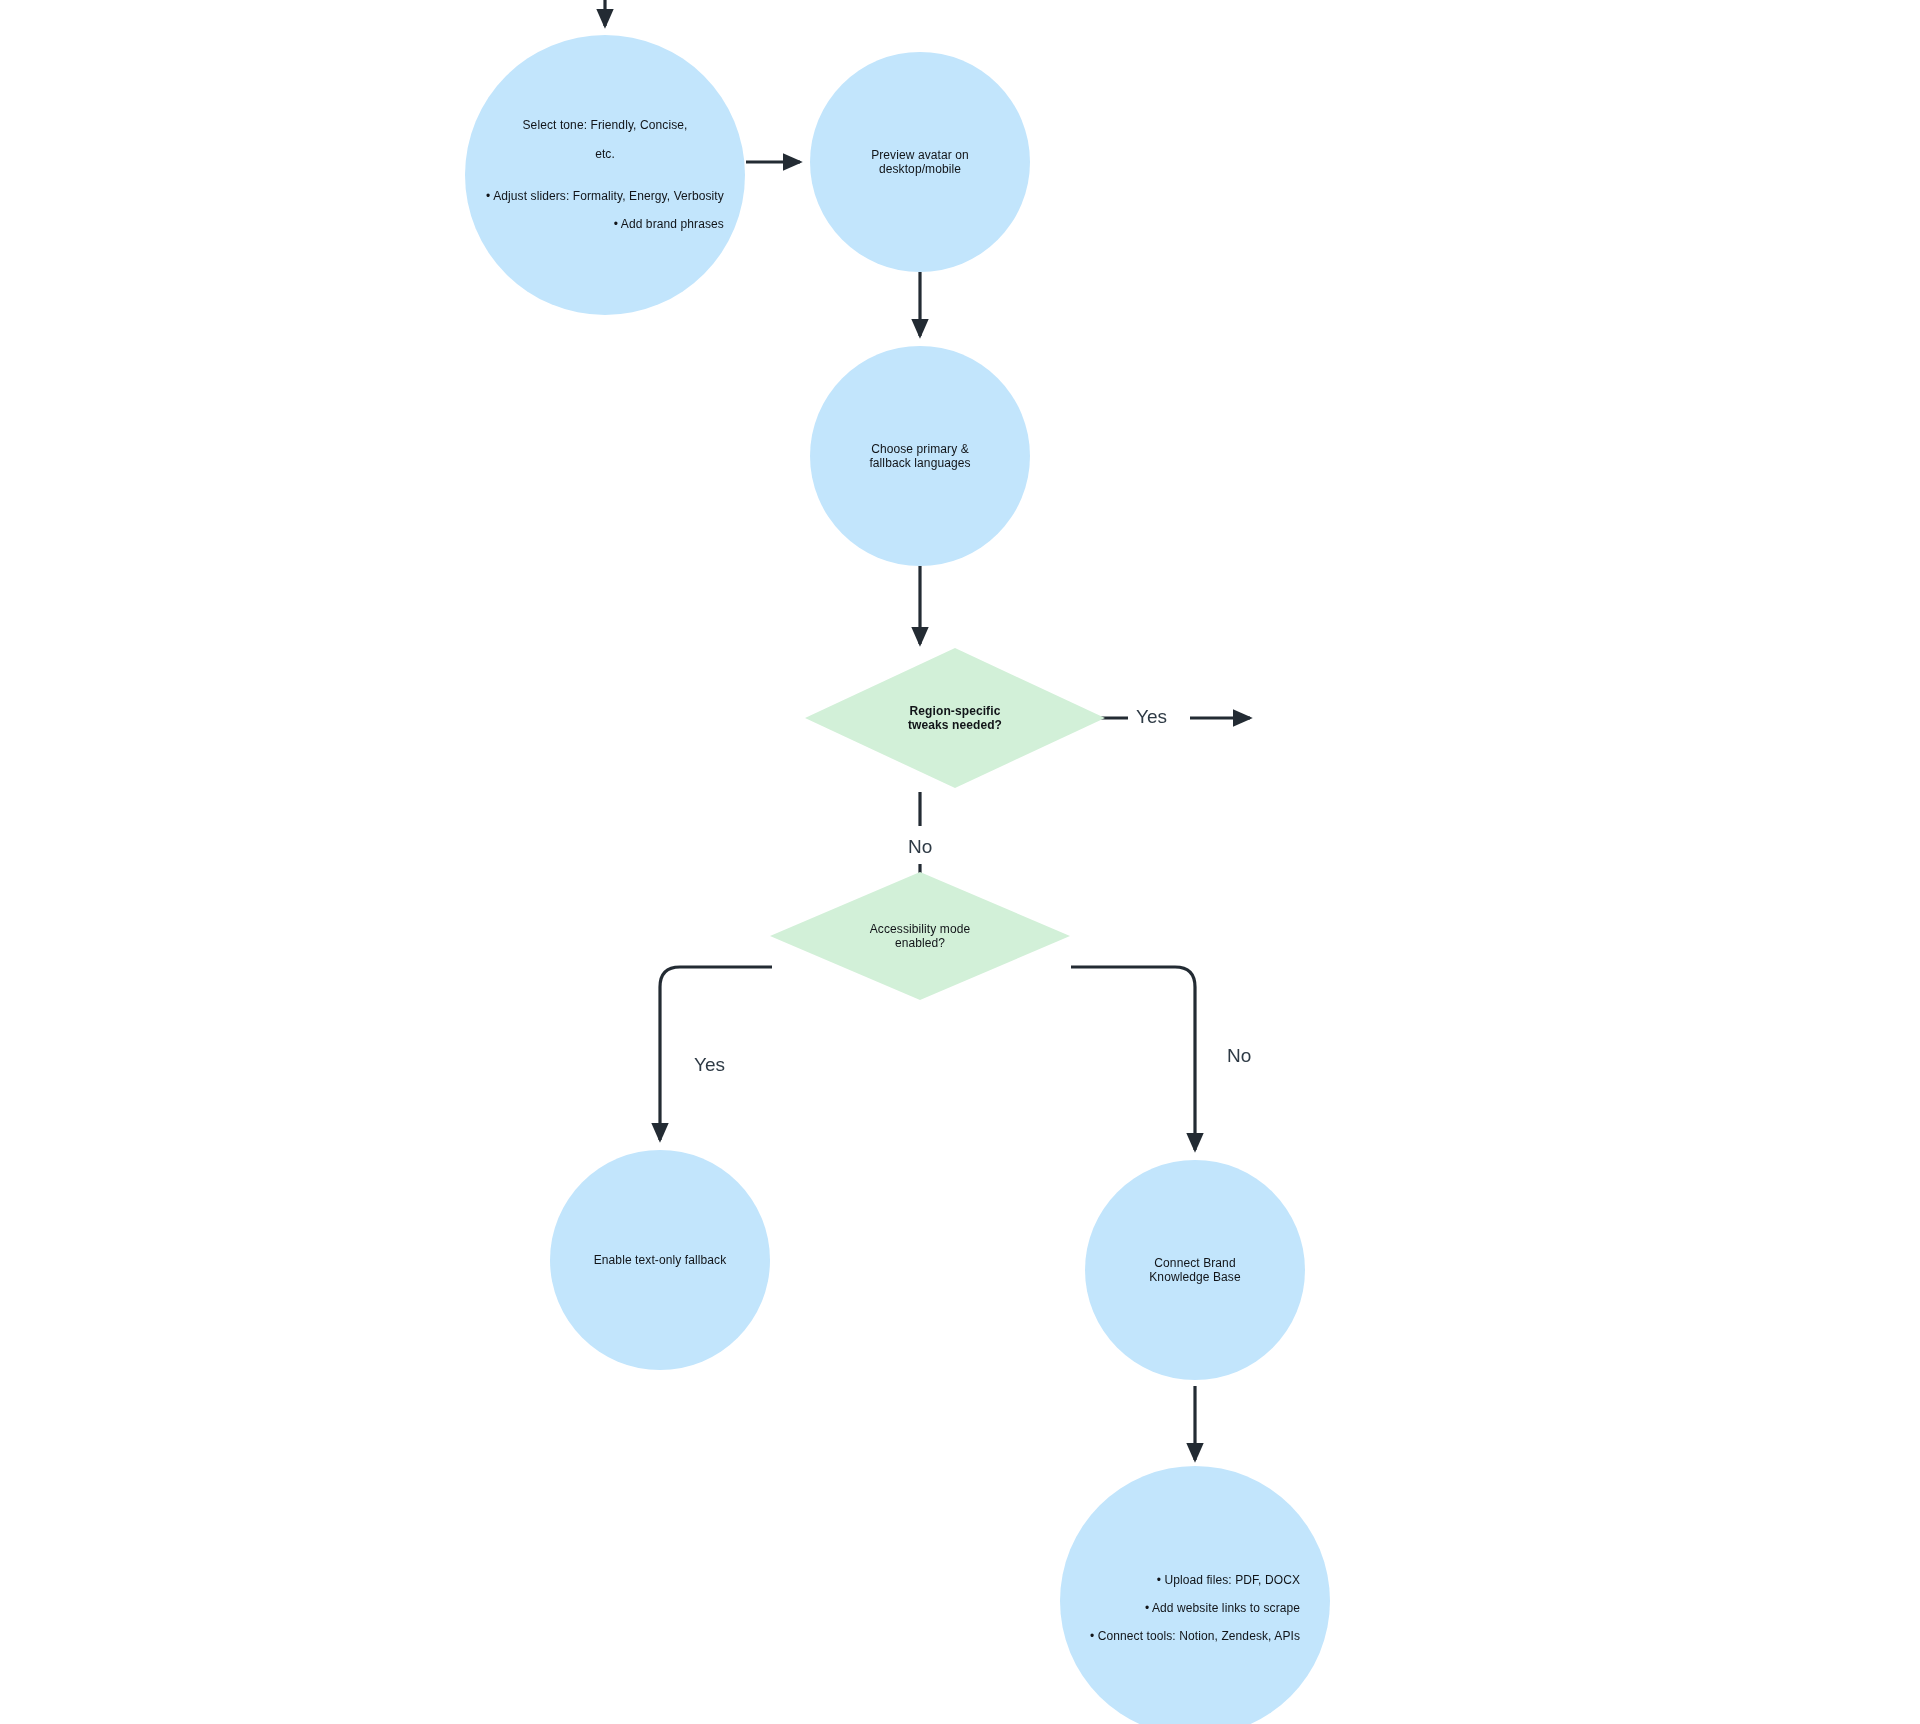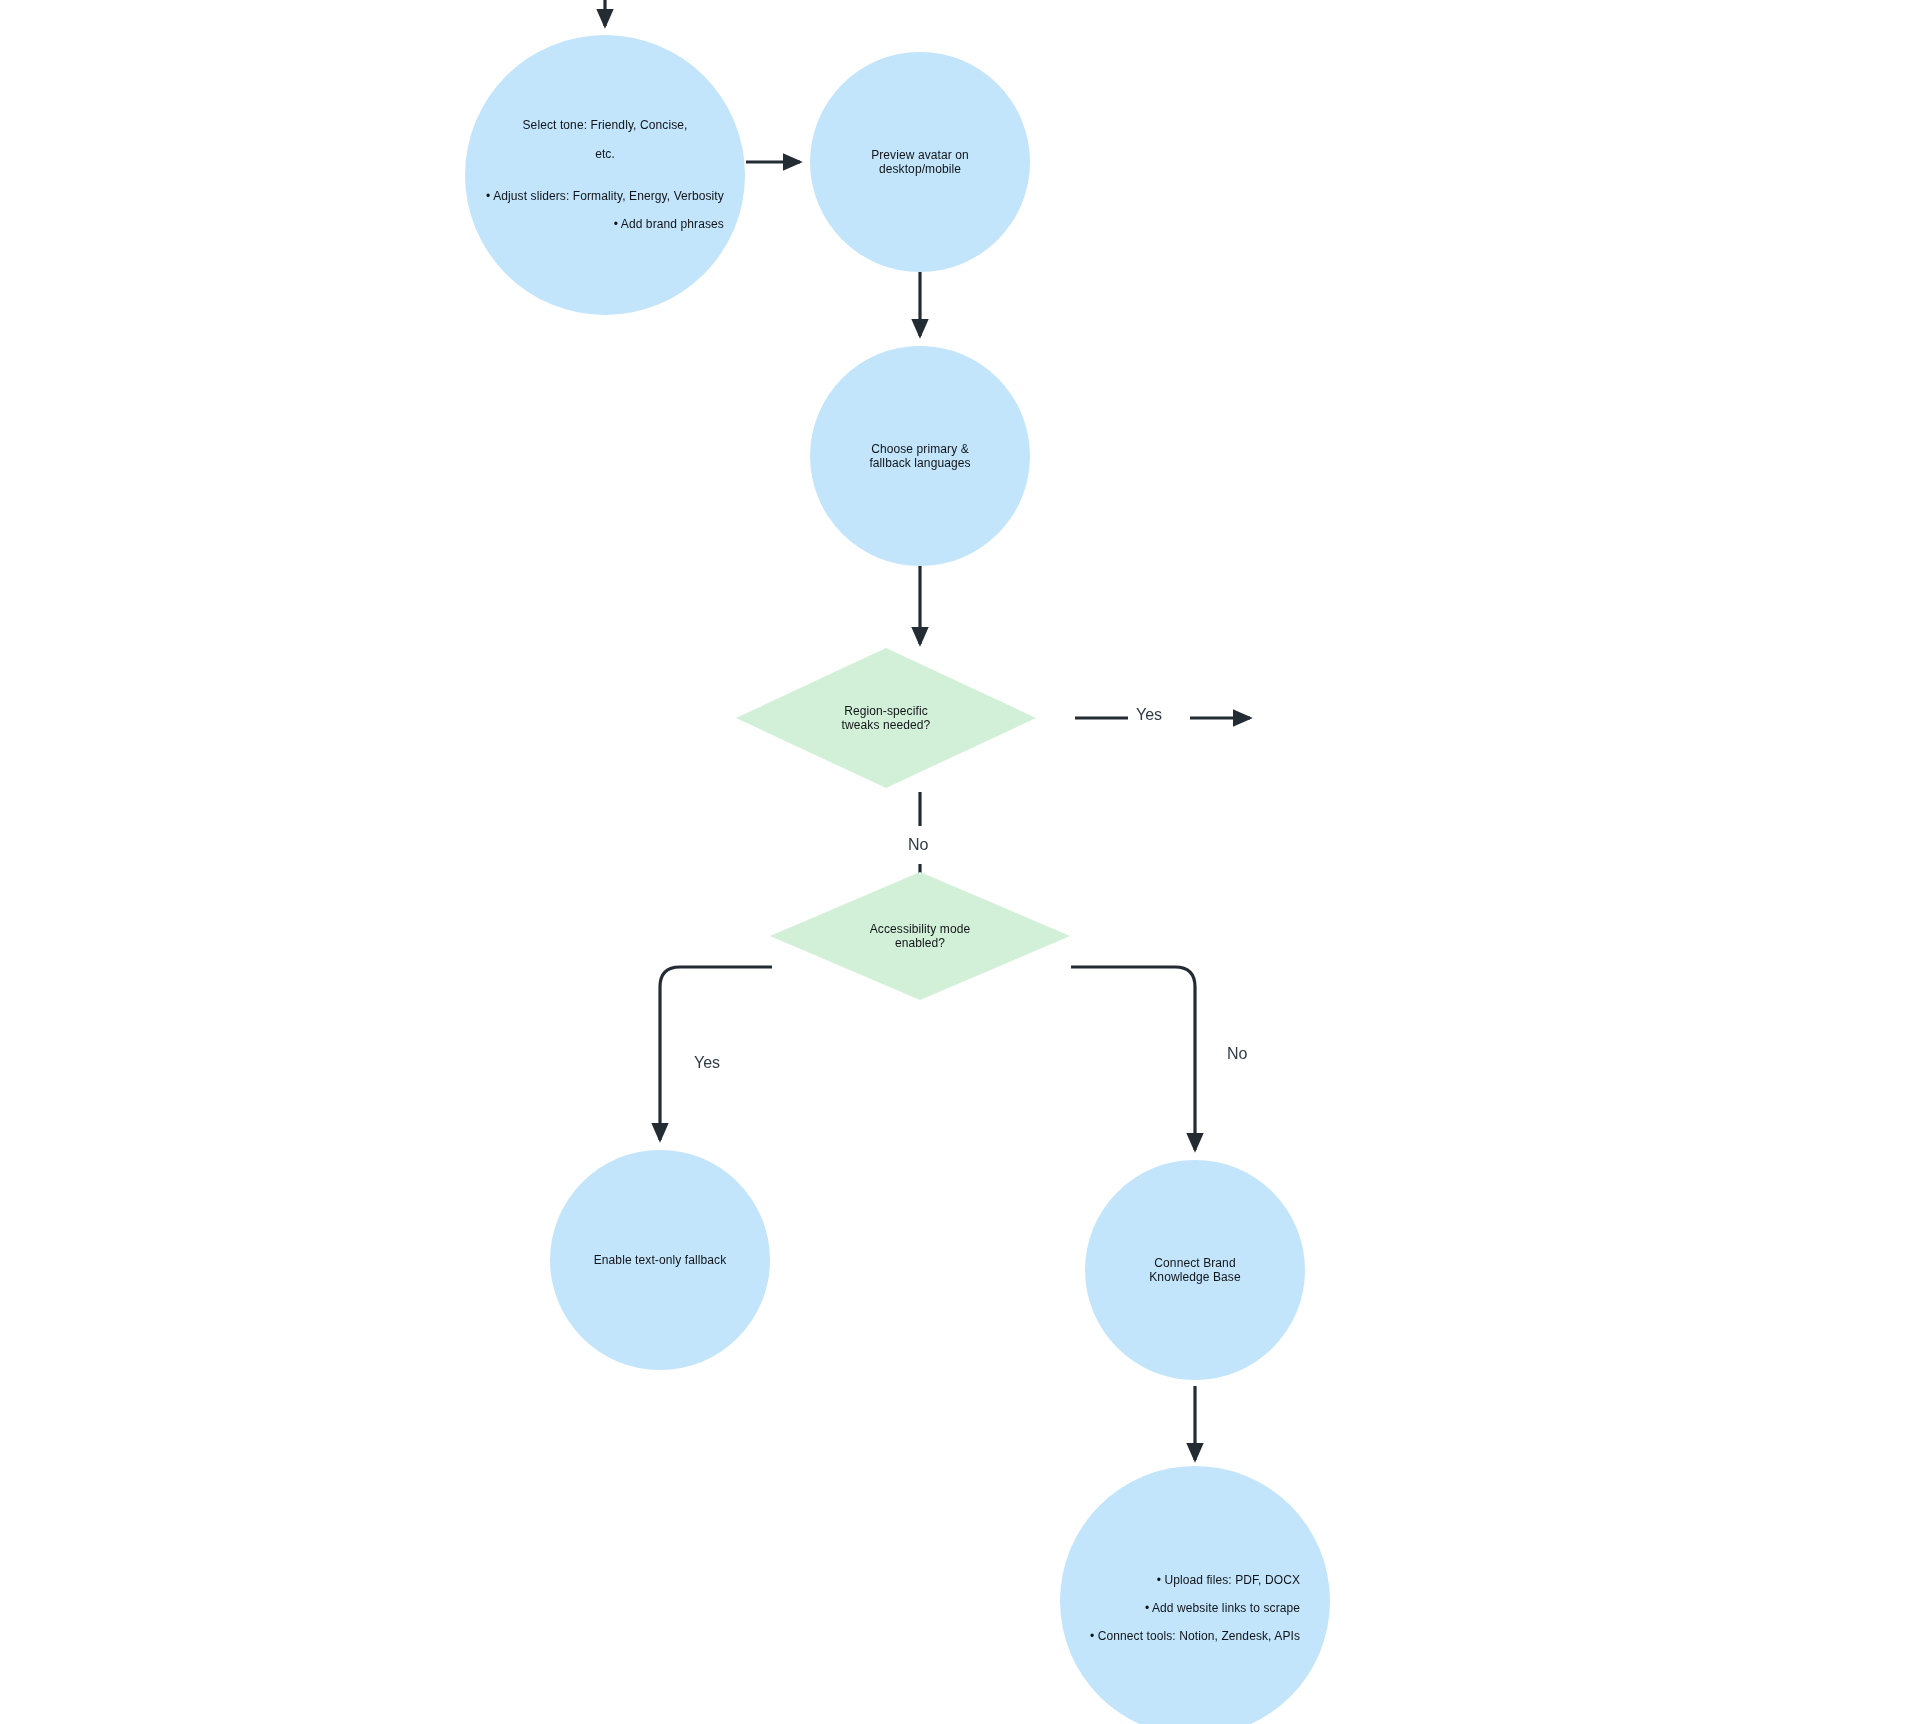--- a/index.html
+++ b/index.html
@@ -72,21 +72,21 @@
   }
   .node-label li::before {
     content: "• ";
   }
   .node-label .plainline {
     display: block;
   }
   .edge-label {
     position: absolute;
     color: #2e3a45;
-    font-size: 16px;
+    font-size: 19px;
     line-height: 1;
     white-space: nowrap;
   }
 </style>
 </head>
 <body>
 
 <div id="canvas">
 
   <svg id="edges" viewBox="0 0 1920 1724" xmlns="http://www.w3.org/2000/svg">
@@ -133,21 +133,21 @@
   <div class="node node-circle" style="left:810px; top:52px; width:220px; height:220px;justify-content:center;">
     <div class="node-label">Preview avatar on
 desktop/mobile</div>
   </div>
 
   <div class="node node-circle" style="left:810px; top:346px; width:220px; height:220px;">
     <div class="node-label">Choose primary &amp;
 fallback languages</div>
   </div>
 
-  <div class="node node-diamond" style="left:736px; top:648px; width:300px; height:140px;">
+  <div class="node node-diamond" style="left:805px; top:648px; width:300px; height:140px;font-weight:bold;">
     <svg class="diamond-shape" viewBox="0 0 300 140" preserveAspectRatio="none">
       <polygon points="150,0 300,70 150,140 0,70" fill="#d2f0d8"></polygon>
     </svg>
     <div class="node-label">Region-specific
 tweaks needed?</div>
   </div>
 
 
   <div class="node node-diamond" style="left:770px; top:872px; width:300px; height:128px;">
     <svg class="diamond-shape" viewBox="0 0 300 128" preserveAspectRatio="none">

